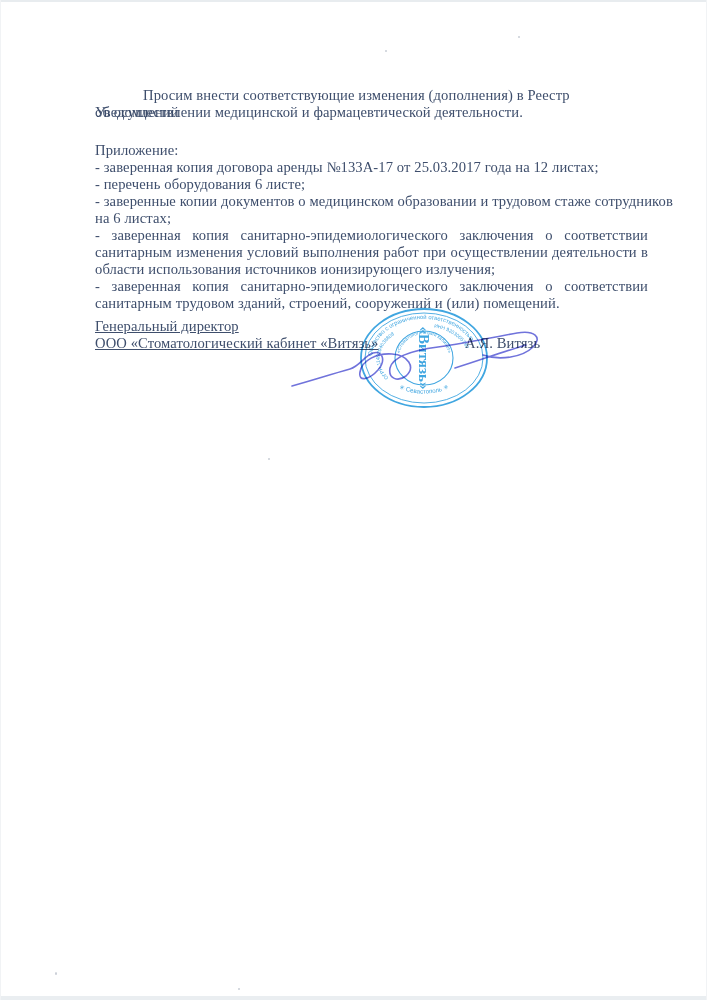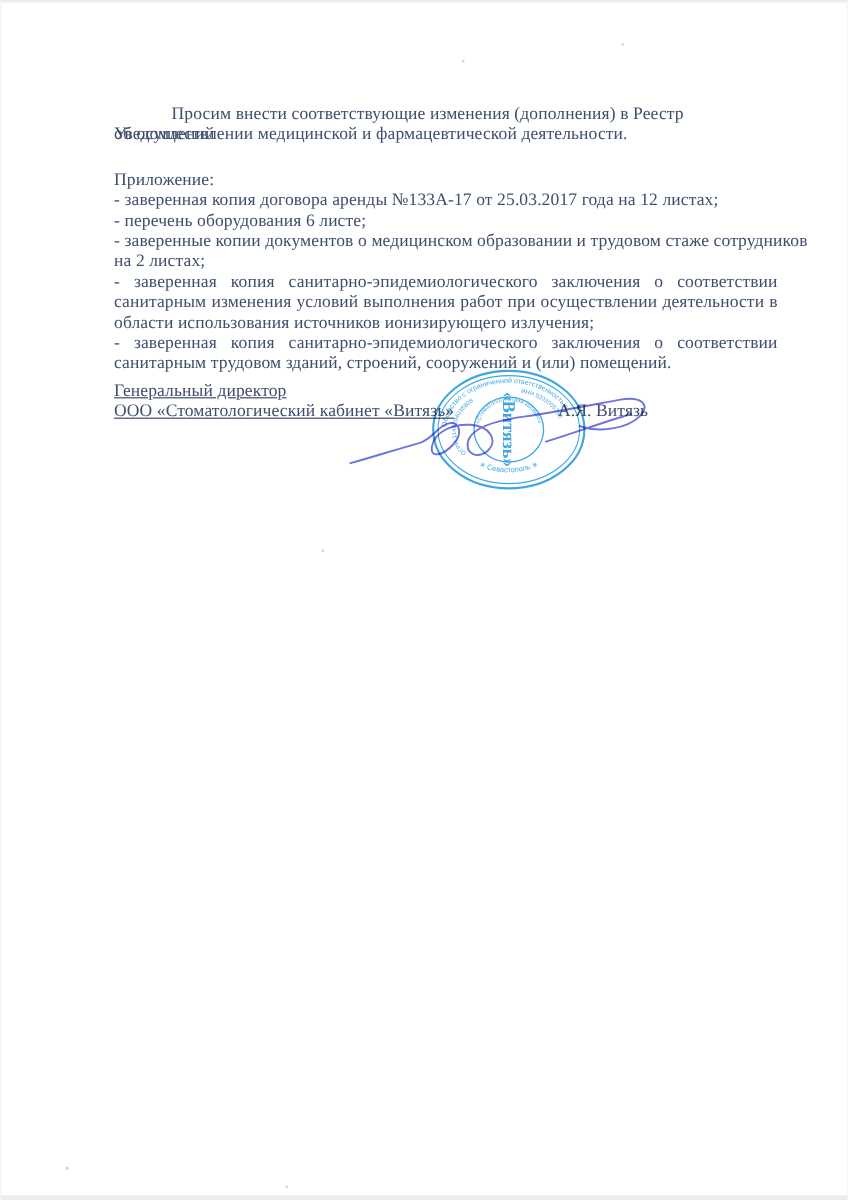--- a/index.html
+++ b/index.html
@@ -60,21 +60,21 @@
   <div id="para1" class="textcol">
     <div class="wrapline indent">Просим внести соответствующие изменения (дополнения) в Реестр Уведомлений</div>
     <div class="wrapline">об осуществлении медицинской и фармацевтической деятельности.</div>
   </div>
 
   <div id="attachments" class="textcol">
     <div class="line">Приложение:</div>
     <div class="line">- заверенная копия договора аренды №133А-17 от 25.03.2017 года на 12 листах;</div>
     <div class="line">- перечень оборудования 6 листе;</div>
     <div class="line">- заверенные копии документов о медицинском образовании и трудовом стаже сотрудников</div>
-    <div class="line">на 2 листах;</div>
+    <div class="line">на 6 листах;</div>
     <div class="wrapline just">- заверенная копия санитарно-эпидемиологического заключения о соответствии</div>
     <div class="wrapline just">санитарным изменения условий выполнения работ при осуществлении деятельности в</div>
     <div class="line">области использования источников ионизирующего излучения;</div>
     <div class="wrapline just">- заверенная копия санитарно-эпидемиологического заключения о соответствии</div>
     <div class="line">санитарным трудовом зданий, строений, сооружений и (или) помещений.</div>
   </div>
 
   <div id="sigblock" class="textcol">
     <div class="line">Генеральный директор</div>
     <div class="line">ООО «Стоматологический кабинет «Витязь»</div>

